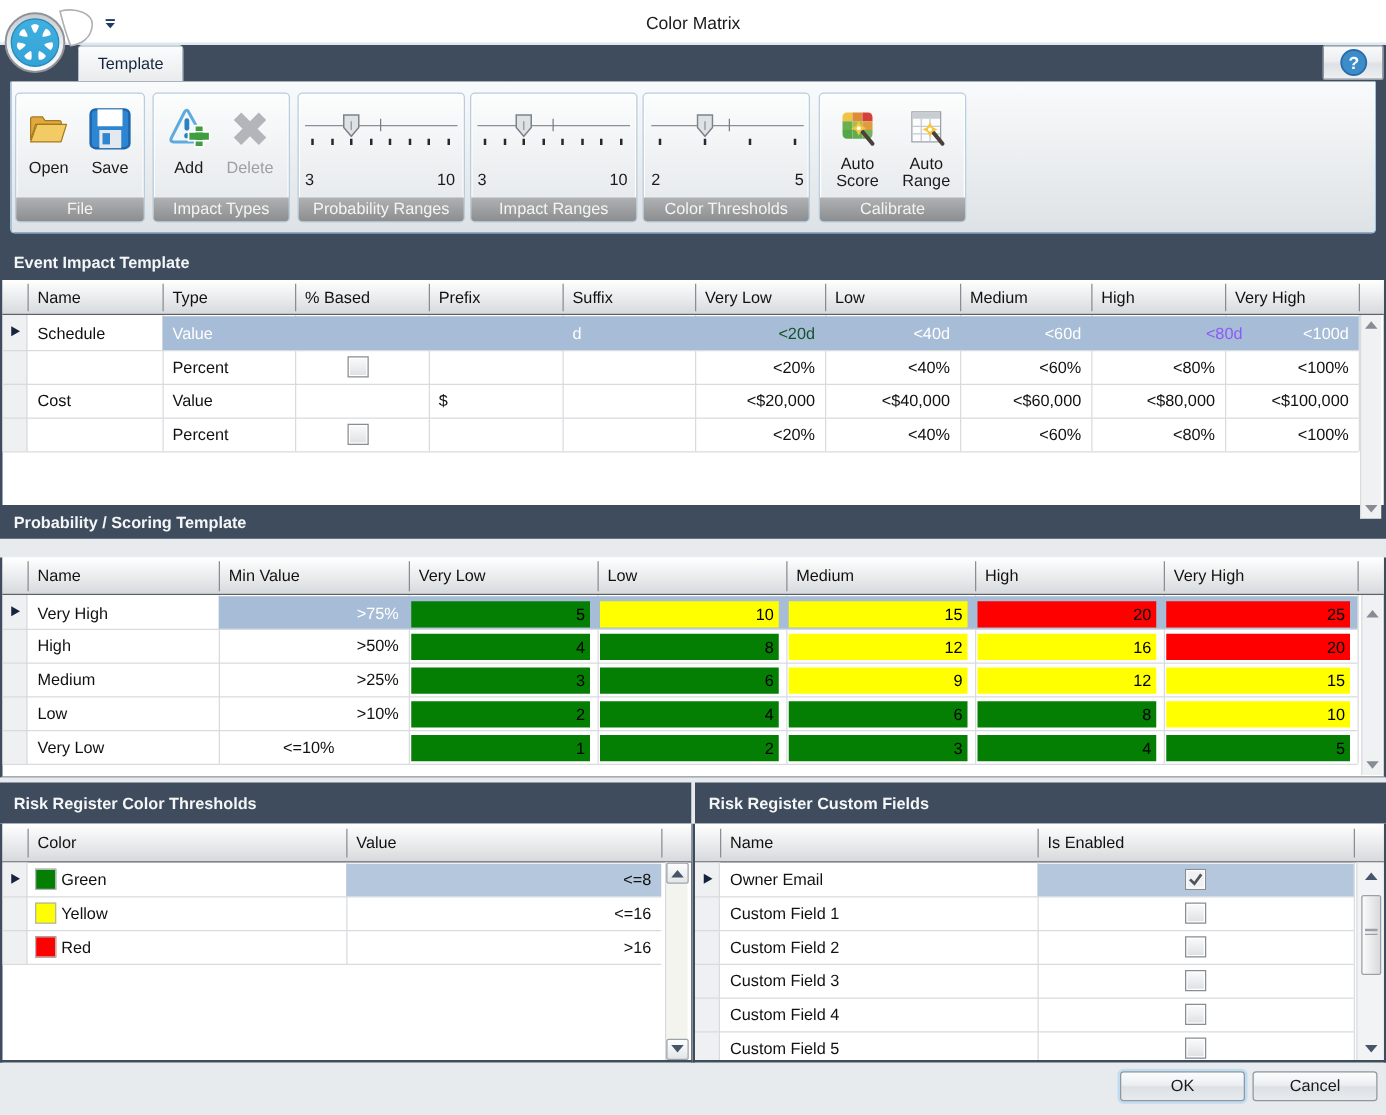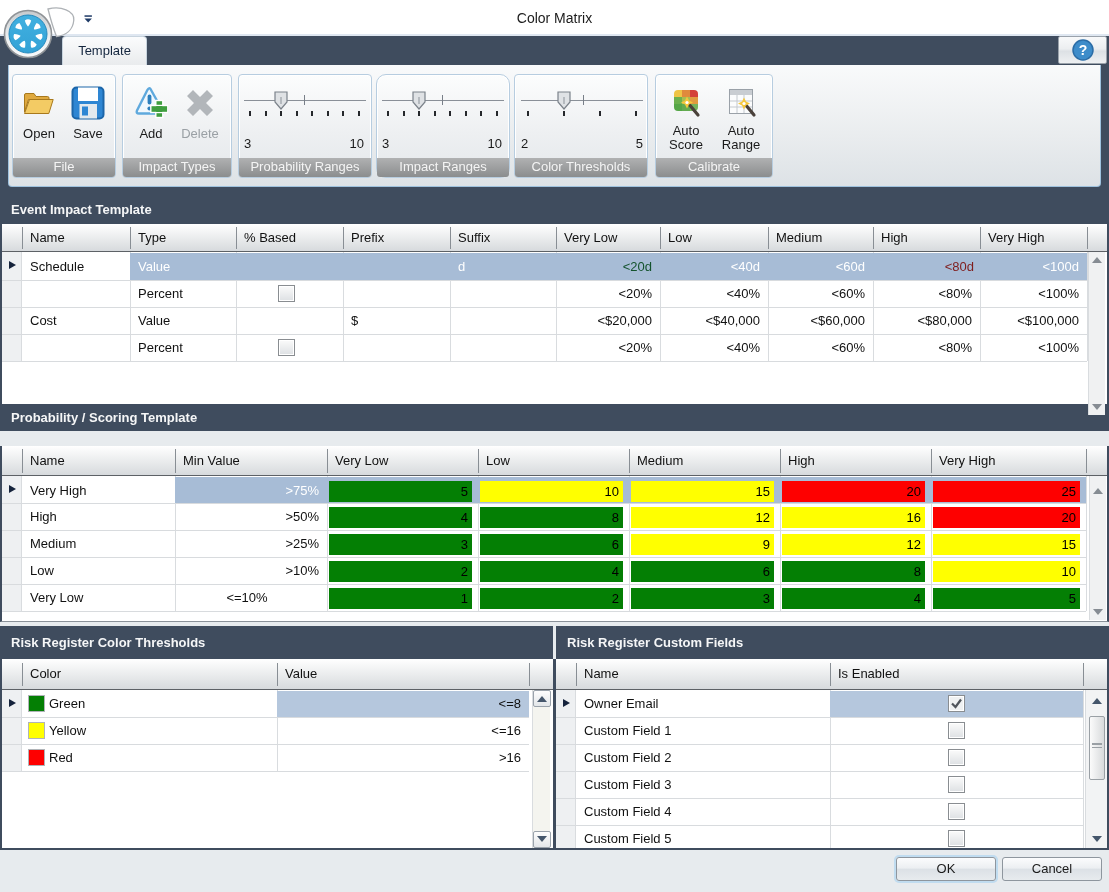--- a/index.html
+++ b/index.html
@@ -146,21 +146,21 @@
   Add</div>
 <div class="rbtn dis" style="left:174px; top:86px;">
   <svg width="34" height="34" viewBox="0 0 34 34">
     <path d="M4,10 L10,4 L17,11 L24,4 L30,10 L23,17 L30,24 L24,30 L17,23 L10,30 L4,24 L11,17 Z" fill="#b2b6ba"></path>
   </svg>
   Delete</div>
 
 <div class="group" style="left:238px; width:134px;">
     <div class="gcap">Probability Ranges</div>
   </div>
-<div class="group" style="left:376px; width:134px;border-radius:10px;">
+<div class="group" style="left:376px; width:134px;">
     <div class="gcap">Impact Ranges</div>
   </div>
 <div class="group" style="left:514px; width:134px;">
     <div class="gcap">Color Thresholds</div>
   </div>
 
 <div class="track" style="left:244px; top:100px; width:122px;"></div>
 <div class="tickv" style="left:304px; top:95px; height:10px;"></div>
 <div class="tick" style="left:249px; top:111px;"></div>
 <div class="tick" style="left:265px; top:111px;"></div>
@@ -302,21 +302,21 @@
 <div class="hline" style="left:2px; top:307px; width:1085px;"></div>
 <div class="hline" style="left:2px; top:334px; width:1085px;"></div>
 <div class="hline" style="left:2px; top:361px; width:1085px;"></div>
 <div class="abs rsel" style="left:130px; top:253px; width:957px; height:27px;"></div>
 <div class="cell" style="left:30px; top:259px;">Schedule</div>
 <div class="cell" style="left:138px; top:259px; color:#fff;">Value</div>
 <div class="cell" style="left:458px; top:259px; color:#fff;">d</div>
 <div class="cell num" style="left:556px; top:259px; width:96px; color:#14532d;">&lt;20d</div>
 <div class="cell num" style="left:660px; top:259px; width:100px; color:#fff;">&lt;40d</div>
 <div class="cell num" style="left:768px; top:259px; width:97px; color:#fff;">&lt;60d</div>
-<div class="cell num" style="left:875px; top:259px; width:99px; color:#7f1d1d;">&lt;80d</div>
+<div class="cell num" style="left:895px; top:259px; width:99px; color:#8b5cf6;">&lt;80d</div>
 <div class="cell num" style="left:980px; top:259px; width:99px; color:#fff;">&lt;100d</div>
 <div class="cell" style="left:138px; top:286px;">Percent</div>
 <div class="cbox" style="left:278px; top:285px;"></div>
 <div class="cell num" style="left:556px; top:286px; width:96px;">&lt;20%</div>
 <div class="cell num" style="left:660px; top:286px; width:100px;">&lt;40%</div>
 <div class="cell num" style="left:768px; top:286px; width:97px;">&lt;60%</div>
 <div class="cell num" style="left:873px; top:286px; width:99px;">&lt;80%</div>
 <div class="cell num" style="left:980px; top:286px; width:99px;">&lt;100%</div>
 <div class="cell" style="left:30px; top:313px;">Cost</div>
 <div class="cell" style="left:138px; top:313px;">Value</div>

